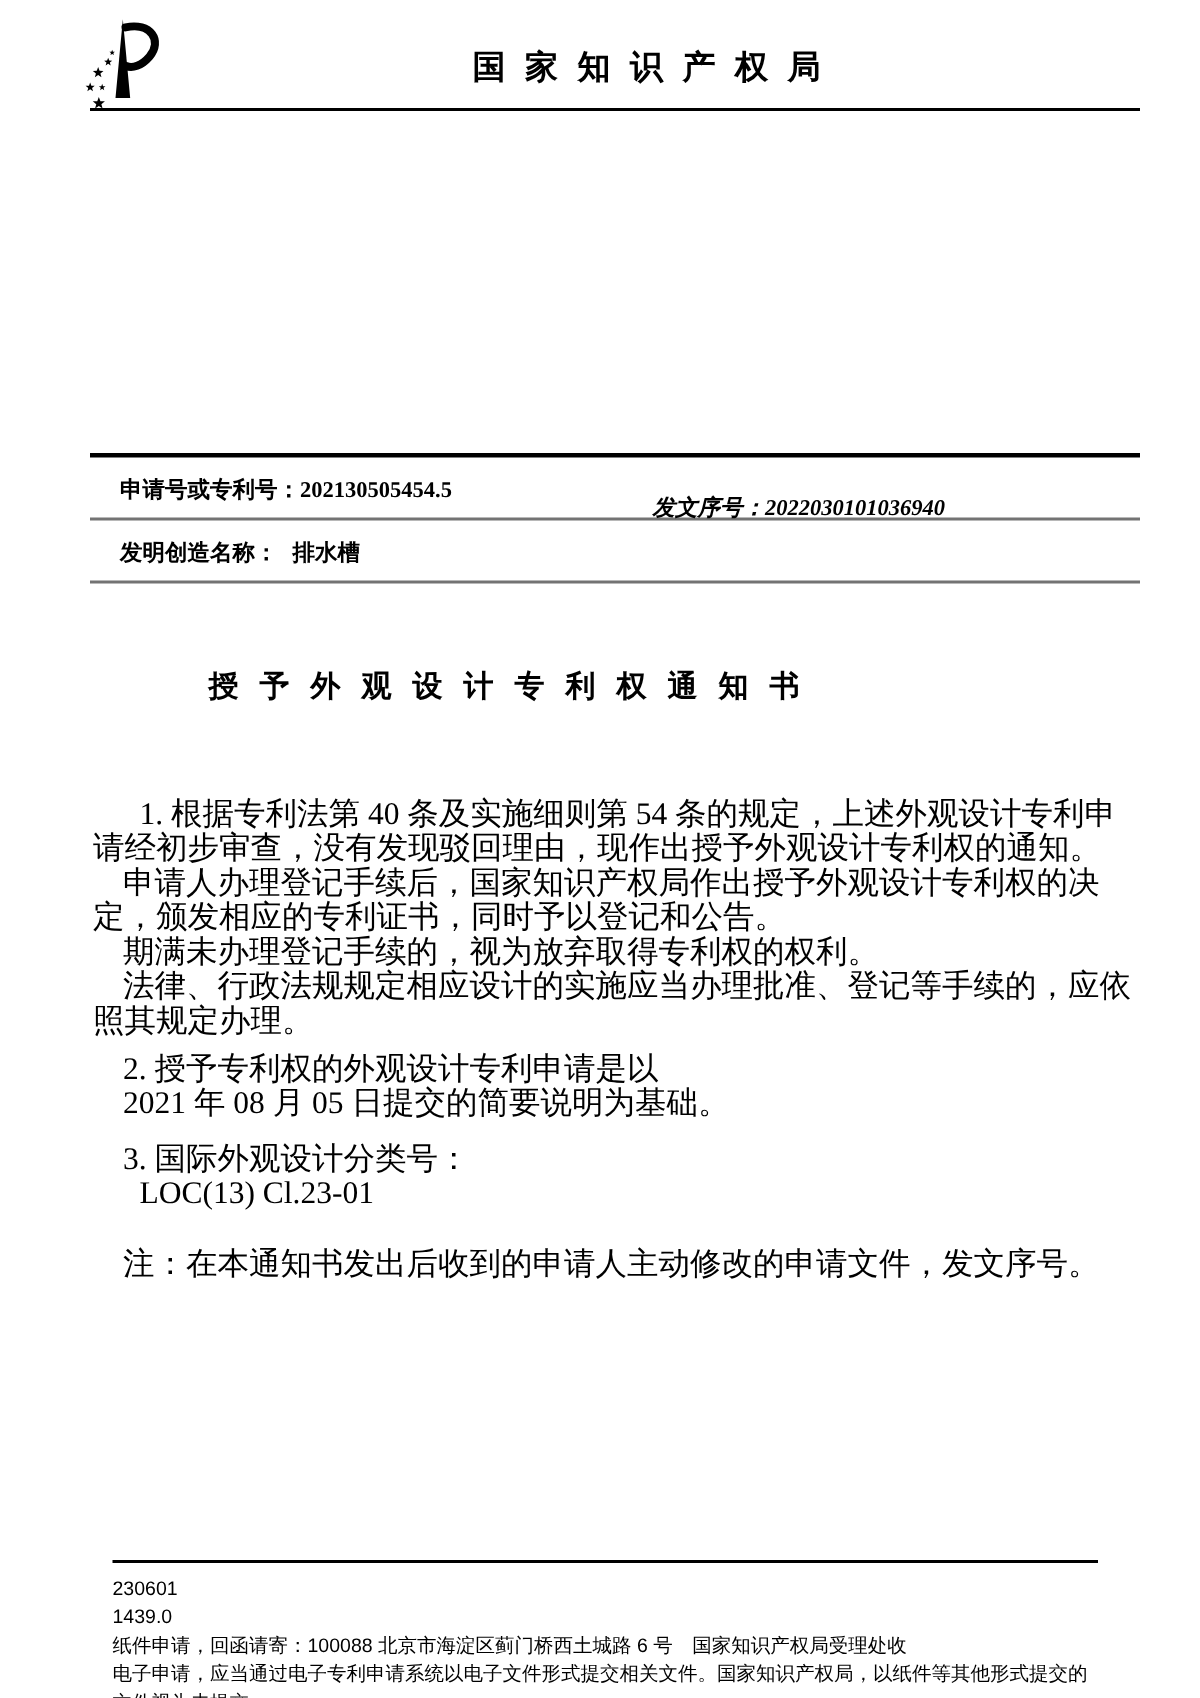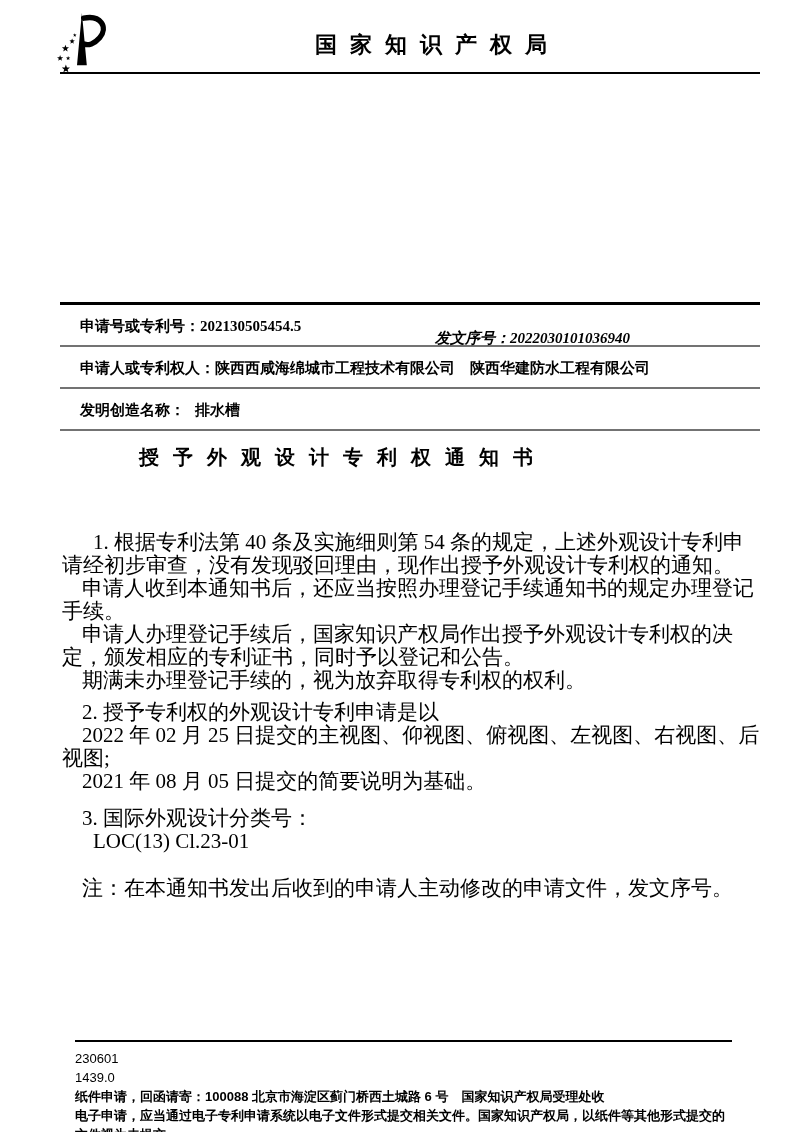--- a/index.html
+++ b/index.html
@@ -61,21 +61,21 @@
   .footer{
     position:absolute;top:1040px;left:75px;width:720px;
     font-family:"Liberation Sans","DejaVu Sans",sans-serif;
     font-size:13px;line-height:19px;
   }
   .footer-rule{width:657px;border-top:2px solid #000;margin-bottom:7px;}
   .footer-row{display:flex;flex-direction:column;}
   .footer-codes{width:65px;flex:none;}
   .footer-codes div{line-height:19px;}
   .footer-text{width:653px;}
-  .footer-text p{margin:0;font-weight:bold;}
+  .footer-text p{margin:0;}
 </style>
 </head>
 <body>
 
 <div class="page">
 
   <div class="logo">
     <svg viewBox="0 0 60 72" width="58" height="64" xmlns="http://www.w3.org/2000/svg">
       <defs>
         <path id="st" d="M0,-10 L2.47,-3.40 L9.51,-3.09 L4.0,1.30 L5.88,8.09 L0,4.2 L-5.88,8.09 L-4.0,1.30 L-9.51,-3.09 L-2.47,-3.40 Z" fill="#000"></path>
@@ -99,39 +99,33 @@
     <div class="meta-row">
       <span class="meta-cell">
         <span>申请号或专利号：</span><span>202130505454.5</span>
       </span>
       <span class="meta-cell-2">
         <span>发文序号：</span><span>2022030101036940</span>
       </span>
     </div>
     <div class="meta-row">
       <span class="meta-cell">
-        <span>申请人或专利权人：</span><span>陕西西咸海绵城市工程技术有限公司　陕西华建防水工程有限公司</span>
-      </span>
-    </div>
-    <div class="meta-row">
-      <span class="meta-cell">
         <span>发明创造名称：</span><span style="margin-left:10px">排水槽</span>
       </span>
     </div>
   </div>
 
   <div class="notice-title">授予外观设计专利权通知书</div>
 
   <div class="body-text">
     <p class="ind-lg">1. 根据专利法第 40 条及实施细则第 54 条的规定，上述外观设计专利申请经初步审查，没有发现驳回理由，现作出授予外观设计专利权的通知。</p>
-    <p class="ind-sm">申请人收到本通知书后，还应当按照办理登记手续通知书的规定办理登记手续。</p>
     <p class="ind-sm">申请人办理登记手续后，国家知识产权局作出授予外观设计专利权的决定，颁发相应的专利证书，同时予以登记和公告。</p>
     <p class="ind-sm">期满未办理登记手续的，视为放弃取得专利权的权利。</p>
+    <p class="ind-sm">法律、行政法规规定相应设计的实施应当办理批准、登记等手续的，应依照其规定办理。</p>
     <p class="ind-sm gap-sm">2. 授予专利权的外观设计专利申请是以</p>
-    <p class="ind-sm">2022 年 02 月 25 日提交的主视图、仰视图、俯视图、左视图、右视图、后视图;</p>
     <p class="ind-sm">2021 年 08 月 05 日提交的简要说明为基础。</p>
     <p class="ind-sm gap-md">3. 国际外观设计分类号：</p>
     <p class="ind-lg">LOC(13) Cl.23-01</p>
     <p class="ind-sm gap-lg">注：在本通知书发出后收到的申请人主动修改的申请文件，发文序号。</p>
   </div>
 
   <div class="footer">
     <div class="footer-rule"></div>
     <div class="footer-row">
       <div class="footer-codes">

